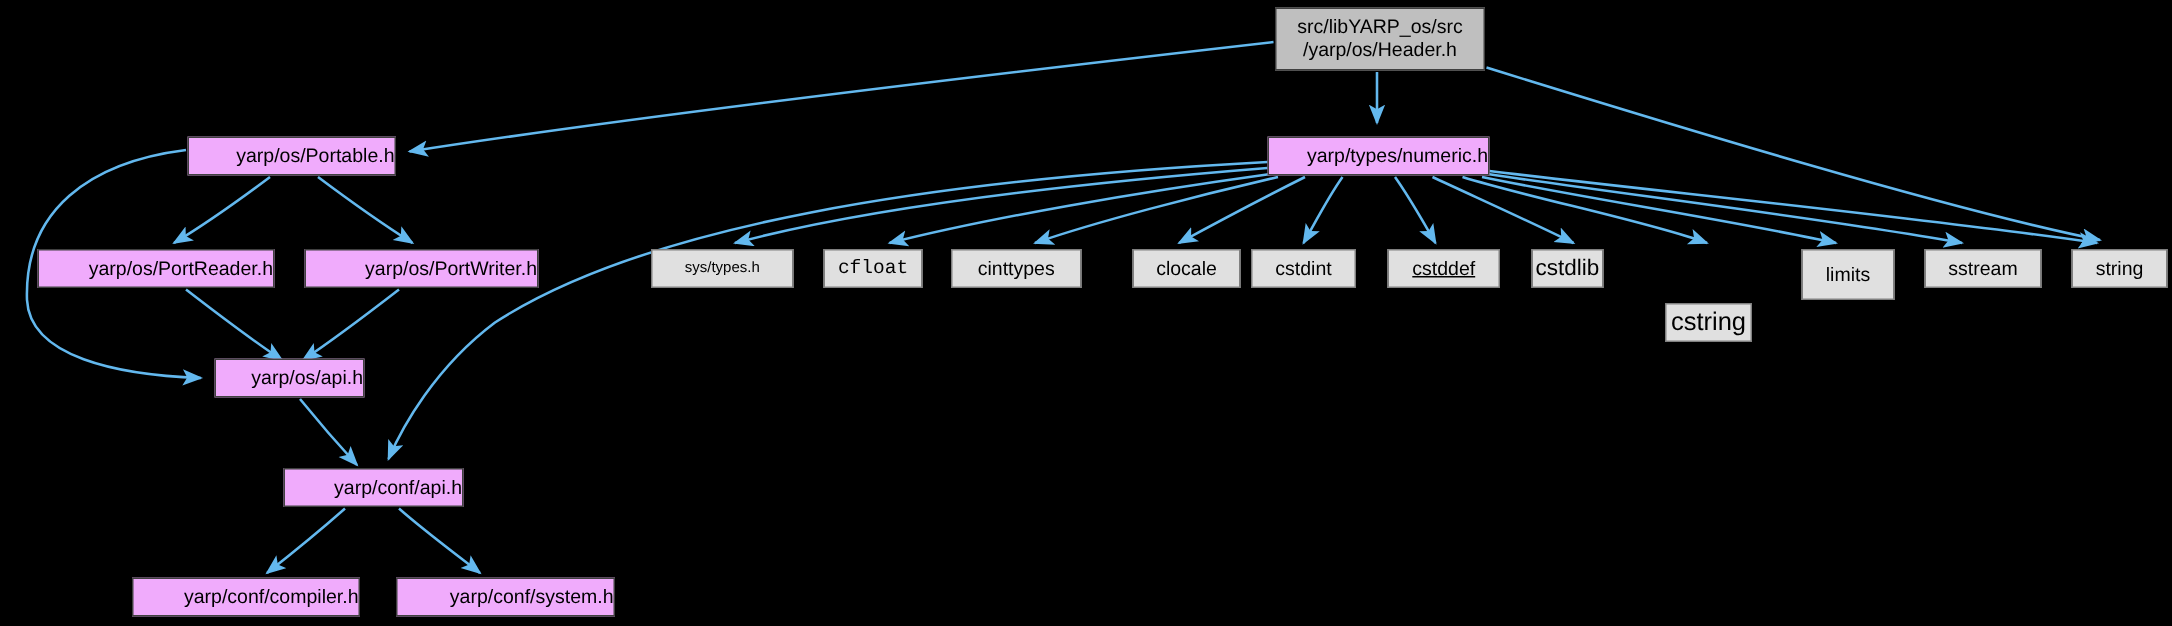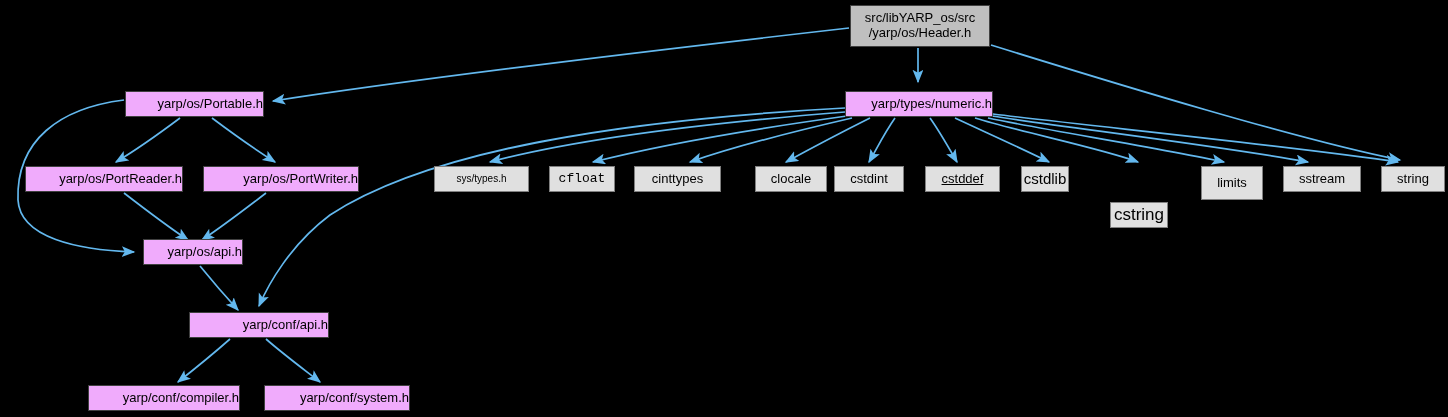--- a/index.html
+++ b/index.html
@@ -77,17 +77,17 @@
       <div class="node-box node-system" style="left: 634px; top: 166px; width: 87px; height: 26px; font-size: 13px;"><span class="node-label">cinttypes</span></div>
       <div class="node-box node-system" style="left: 742px; top: 166px; width: 72px; height: 26px; font-size: 13px; margin-left: 13px;"><span class="node-label">clocale</span></div>
       <div class="node-box node-system" style="left: 834px; top: 166px; width: 70px; height: 26px; font-size: 13px;"><span class="node-label">cstdint</span></div>
       <div class="node-box node-system" style="left: 925px; top: 166px; width: 75px; height: 26px; font-size: 13px; text-decoration: underline;"><span class="node-label">cstddef</span></div>
       <div class="node-box node-system" style="left: 1021px; top: 166px; width: 48px; height: 26px; font-size: 15px;"><span class="node-label">cstdlib</span></div>
       <div class="node-box node-system" style="left: 1110px; top: 166px; width: 58px; height: 26px; font-size: 17px; margin-top: 36px;"><span class="node-label">cstring</span></div>
       <div class="node-box node-system" style="left: 1201px; top: 166px; width: 62px; height: 34px; font-size: 13px;"><span class="node-label">limits</span></div>
       <div class="node-box node-system" style="left: 1283px; top: 166px; width: 78px; height: 26px; font-size: 13px;"><span class="node-label">sstream</span></div>
       <div class="node-box node-system" style="left: 1381px; top: 166px; width: 64px; height: 26px; font-size: 13px;"><span class="node-label">string</span></div>
       <div class="node-box node-project" style="left: 143px; top: 239px; width: 100px; height: 26px; font-size: 13px;"><span class="node-label">yarp/os/api.h</span></div>
-      <div class="node-box node-project" style="left: 189px; top: 312px; width: 140px; height: 26px; font-size: 13px;"><span class="node-label">yarp/conf/api.h</span></div>
+      <div class="node-box node-project" style="left: 189px; top: 312px; width: 120px; height: 26px; font-size: 13px;"><span class="node-label">yarp/conf/api.h</span></div>
       <div class="node-box node-project" style="left: 88px; top: 385px; width: 152px; height: 26px; font-size: 13px;"><span class="node-label">yarp/conf/compiler.h</span></div>
       <div class="node-box node-project" style="left: 264px; top: 385px; width: 146px; height: 26px; font-size: 13px;"><span class="node-label">yarp/conf/system.h</span></div>
     </div>
 </div>
 
 </body></html>

